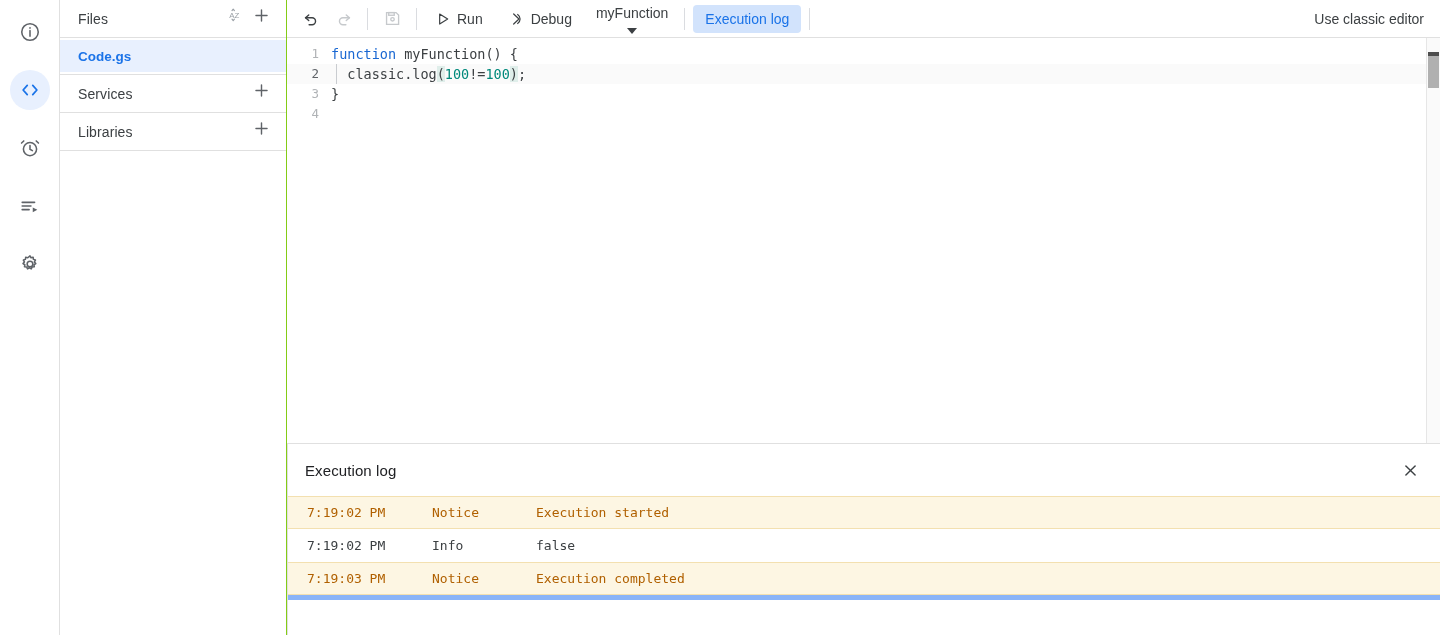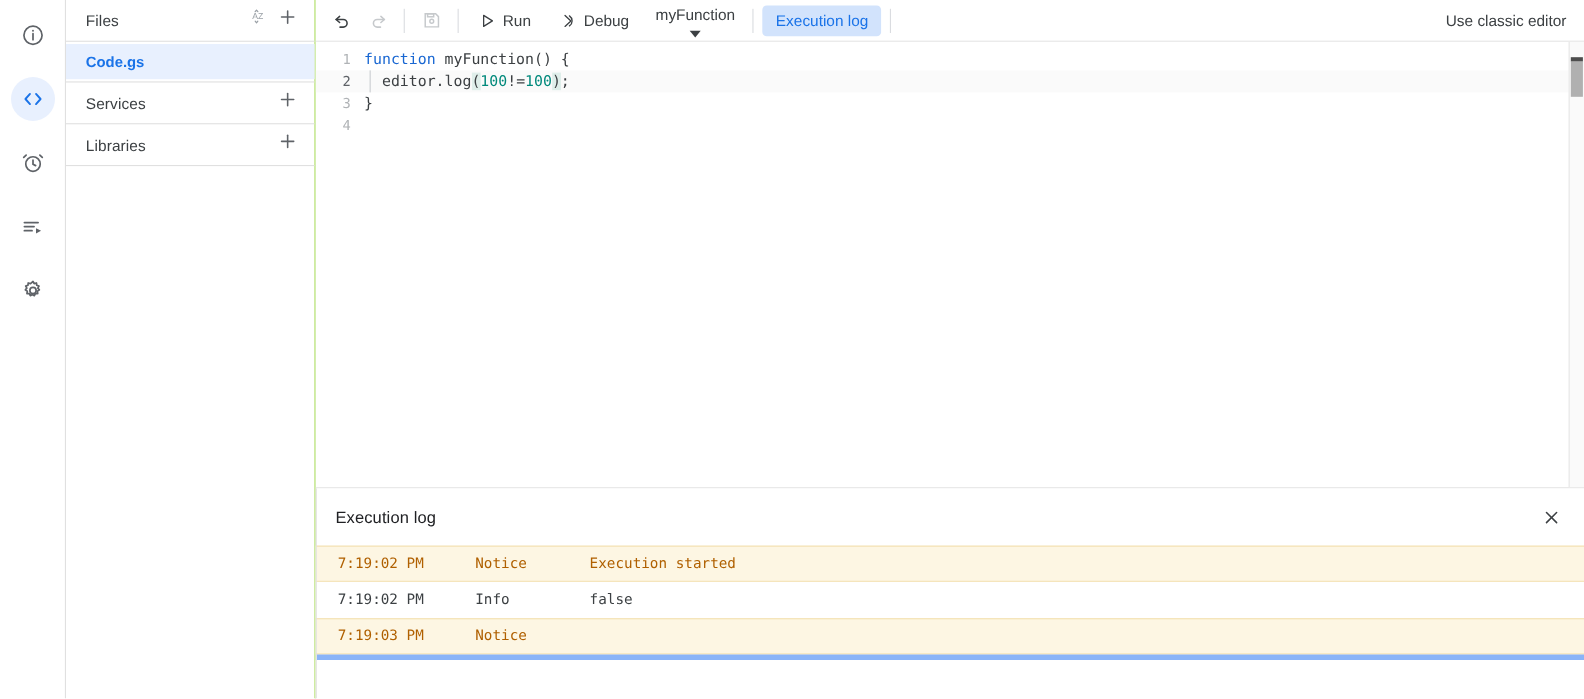--- a/index.html
+++ b/index.html
@@ -411,21 +411,21 @@
 
     <div class="editor-wrap">
       <div class="code" id="code-lines">
           <div class="code-line">
             <span class="ln">1</span>
             <span class="code-text"><span class="kw">function</span><span class="punc"> myFunction() {</span></span>
           </div>
           <div class="code-line active">
             <span class="ln">2</span>
             <span class="indent-guide"></span>
-            <span class="code-text"><span class="punc">  editor.log</span><span class="brk">(</span><span class="num">100</span><span class="punc">!=</span><span class="num">100</span><span class="brk">)</span><span class="punc">;</span></span>
+            <span class="code-text"><span class="punc">  classic.log</span><span class="brk">(</span><span class="num">100</span><span class="punc">!=</span><span class="num">100</span><span class="brk">)</span><span class="punc">;</span></span>
           </div>
           <div class="code-line">
             <span class="ln">3</span>
             <span class="code-text"><span class="punc">}</span></span>
           </div>
           <div class="code-line">
             <span class="ln">4</span>
             <span class="code-text"><span class="punc"></span></span>
           </div>
         </div>
@@ -455,20 +455,21 @@
             <span class="log-msg">Execution started</span>
           </div>
           <div class="log-row info">
             <span class="log-time">7:19:02 PM</span>
             <span class="log-level">Info</span>
             <span class="log-msg">false</span>
           </div>
           <div class="log-row notice">
             <span class="log-time">7:19:03 PM</span>
             <span class="log-level">Notice</span>
+            <span class="log-msg">Execution completed</span>
           </div>
         </div>
 
       <div class="log-progress"></div>
       <div class="log-bottom"></div>
     </div>
 
   </div>
 </div>
 

